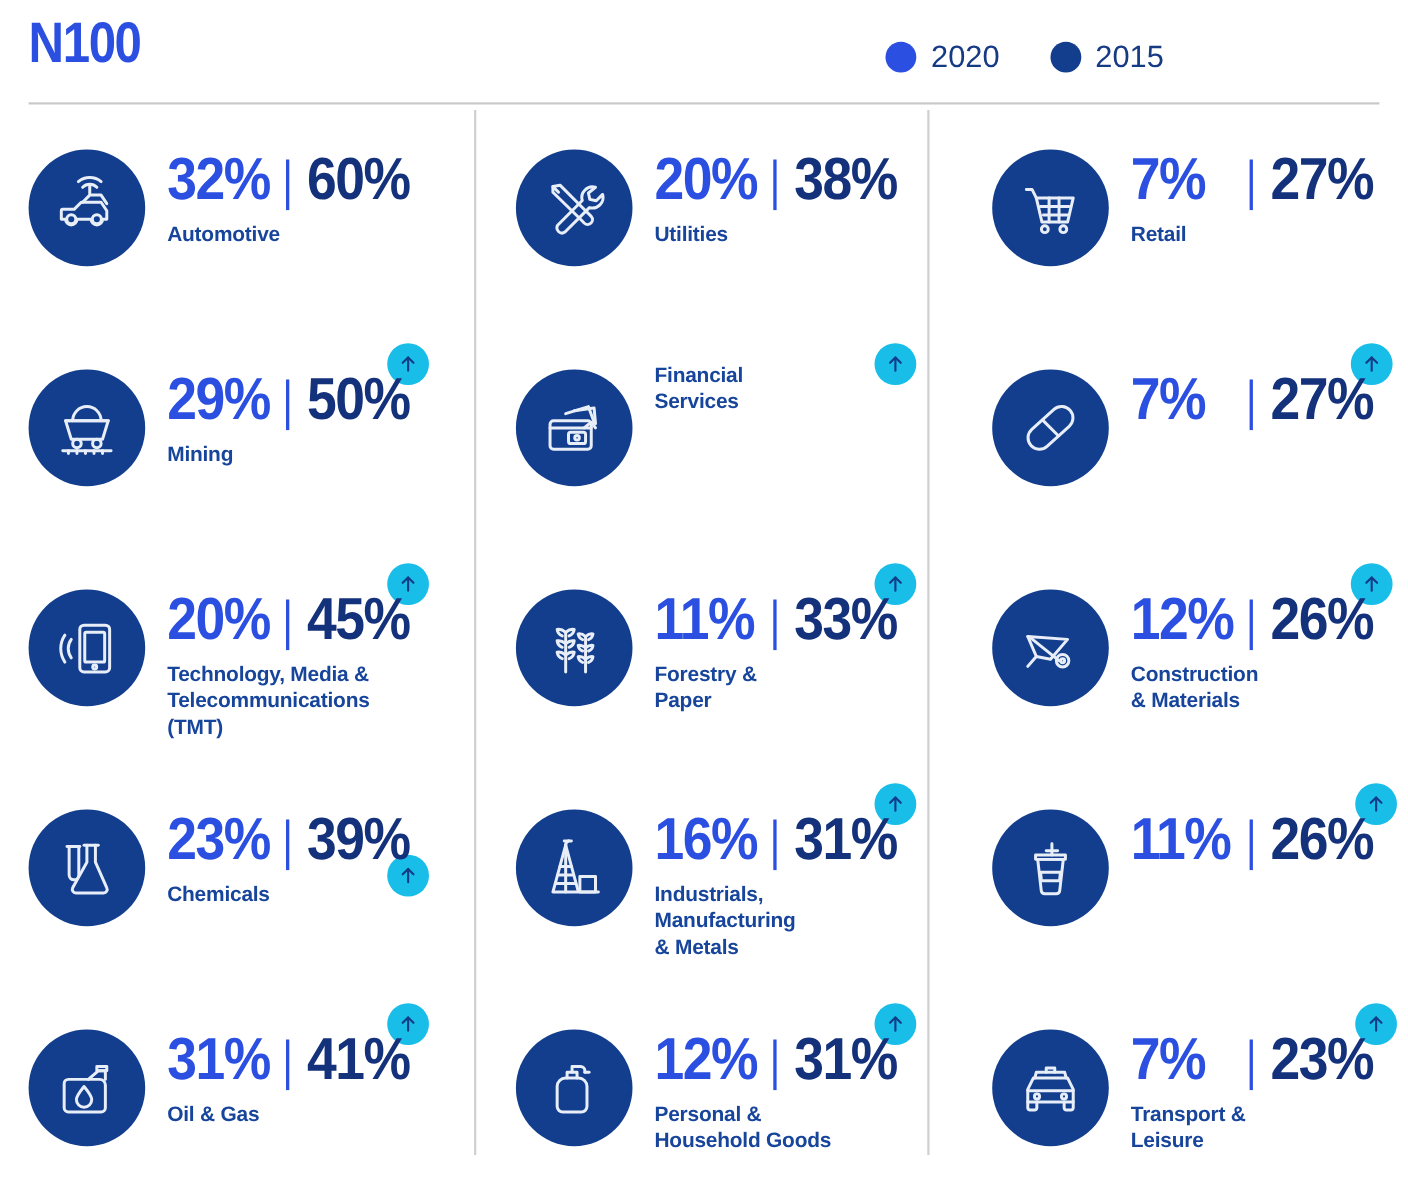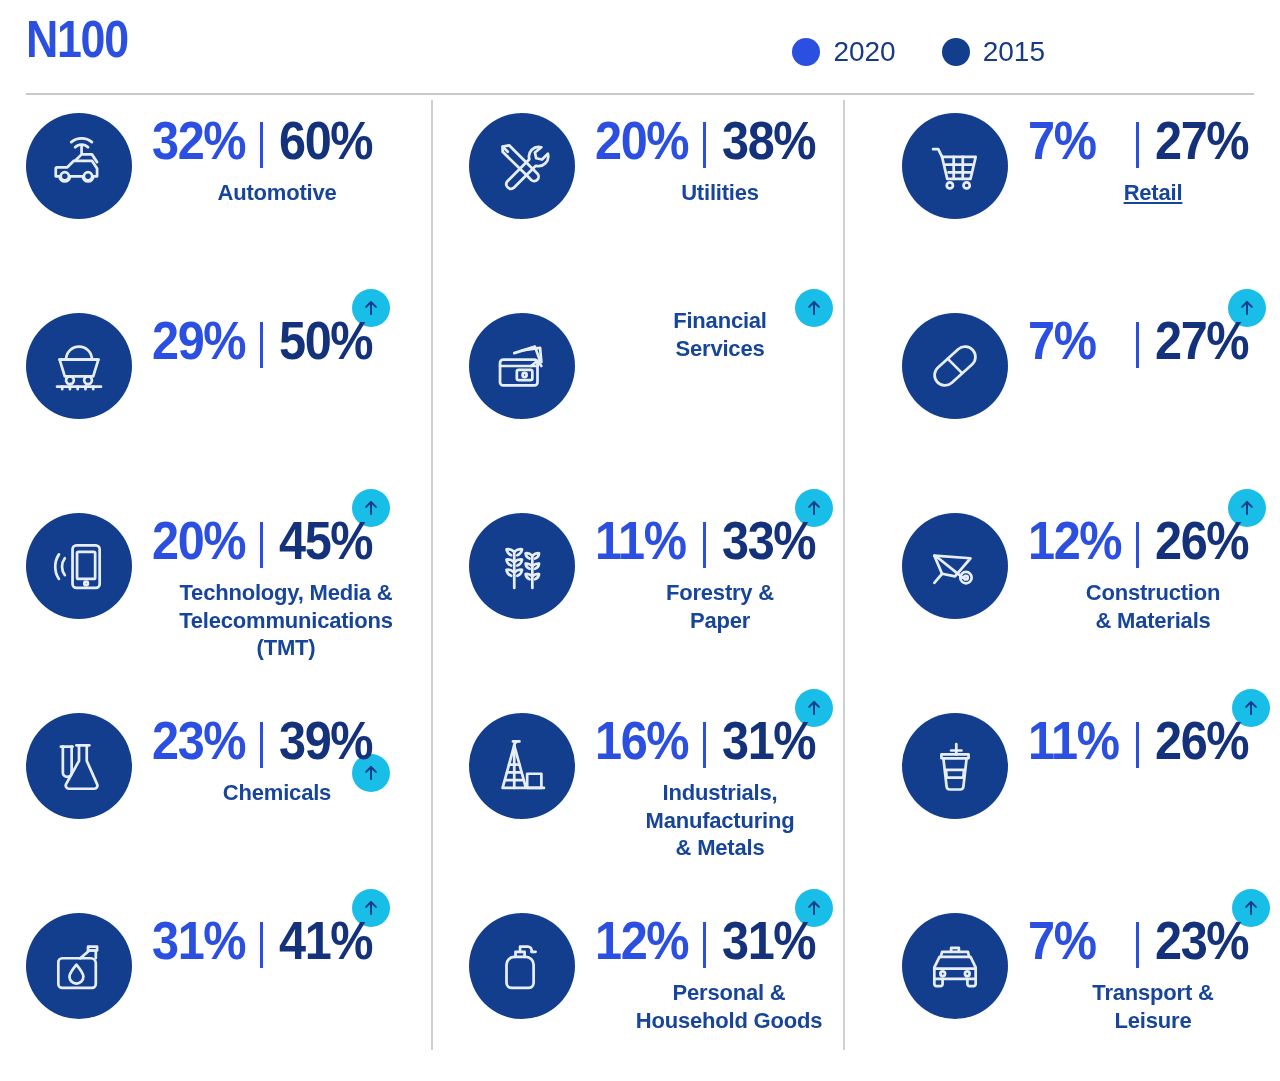--- a/index.html
+++ b/index.html
@@ -31,21 +31,21 @@
     font-weight: bold;
     letter-spacing: -1.5px;
     color: #2b4fe0;
     transform: scaleX(0.86);
     transform-origin: left top;
     line-height: 1;
     font-family: "Liberation Sans", sans-serif;
   }
   #legend {
     position: absolute;
-    right: 39px;
+    right: 26px;
     top: 38px;
     display: flex;
     align-items: flex-start;
     gap: 46px;
   }
   .legend-entry {
     display: flex;
     align-items: center;
     gap: 13px;
   }
@@ -98,20 +98,21 @@
   #col-0 { left: 14px; }
   #col-1 { left: 457px; }
   #col-2 { left: 890px; }
 
   .stat-row {
     position: absolute;
     left: 0;
     width: 412px;
     height: 196px;
     display: block;
+    margin-top: 23px;
   }
   .stat-row[data-row="0"] { top: 8px; }
   .stat-row[data-row="1"] { top: 208px; }
   .stat-row[data-row="2"] { top: 408px; }
   .stat-row[data-row="3"] { top: 608px; }
   .stat-row[data-row="4"] { top: 808px; }
 
   .icon-badge {
     position: absolute;
     left: 12px;
@@ -160,28 +161,27 @@
     height: 46px;
     background: #2b4fe0;
     margin: 0 16px 0 2px;
     align-self: center;
     flex: 0 0 auto;
   }
 
   .label-line {
     position: relative;
     margin-top: 2px;
-    font-size: 22px;
+    font-size: 19px;
     font-weight: bold;
     line-height: 1.26;
     color: #17459b;
     letter-spacing: -0.2px;
     max-width: 268px;
     white-space: pre-line;
-    text-align: center;
   }
 
   .trend-badge {
     position: absolute;
     width: 38px;
     height: 38px;
     border-radius: 50%;
     background: #18bde8;
     display: flex;
     align-items: center;
@@ -262,20 +262,21 @@
               <path d="M11 40v2M17 40v2M23 40v2M29 40v2M35 40v2"></path>
             </g>
           </svg>
         </div>
         <div class="stat-body">
           <div class="values">
             <span class="val val-2020">29%</span>
             <span class="val-sep"></span>
             <span class="val val-2022">50%</span>
           </div>
+          <div class="label-line" style="max-width: 250px;">Mining</div>
         </div>
         <div class="trend-badge" style="top: 184px; left: 338px;">
           <svg viewBox="0 0 24 24">
             <g fill="none" stroke="#123c88" stroke-width="2.6" stroke-linecap="round" stroke-linejoin="round">
               <path d="M12 20V4"></path>
               <path d="M5.5 10.5L12 4l6.5 6.5"></path>
             </g>
           </svg>
         </div>
       </div>
@@ -348,20 +349,21 @@
               <path d="M22 23c-3.6 4.4-5.4 7-5.4 9.2a5.4 5.4 0 0 0 10.8 0c0-2.2-1.8-4.8-5.4-9.2z"></path>
             </g>
           </svg>
         </div>
         <div class="stat-body">
           <div class="values">
             <span class="val val-2020">31%</span>
             <span class="val-sep"></span>
             <span class="val val-2022">41%</span>
           </div>
+          <div class="label-line" style="max-width: 250px;">Oil &amp; Gas</div>
         </div>
       </div>
     </div>
   <div class="column" id="col-1">
       <div class="stat-row" data-row="0">
         <div class="icon-badge">
           <svg viewBox="0 0 48 48">
             <g fill="none" stroke="#e8eef8" stroke-width="2.1" stroke-linecap="round" stroke-linejoin="round">
               <path d="M9 9l5-1 18 18 4 4a3.4 3.4 0 0 1-4.8 4.8l-4-4L9 13z"></path>
               <path d="M9 9l4 4"></path>
@@ -514,21 +516,21 @@
               <circle cx="33" cy="39" r="2.4"></circle>
             </g>
           </svg>
         </div>
         <div class="stat-body">
           <div class="values">
             <span class="val val-2020">7%</span>
             <span class="val-sep"></span>
             <span class="val val-2022">27%</span>
           </div>
-          <div class="label-line" style="max-width: 250px; text-decoration: underline;">Retail</div>
+          <div class="label-line" style="max-width: 250px;">Retail</div>
         </div>
         <div class="trend-badge" style="top: 184px; left: 338px;">
           <svg viewBox="0 0 24 24">
             <g fill="none" stroke="#123c88" stroke-width="2.6" stroke-linecap="round" stroke-linejoin="round">
               <path d="M12 20V4"></path>
               <path d="M5.5 10.5L12 4l6.5 6.5"></path>
             </g>
           </svg>
         </div>
       </div>

